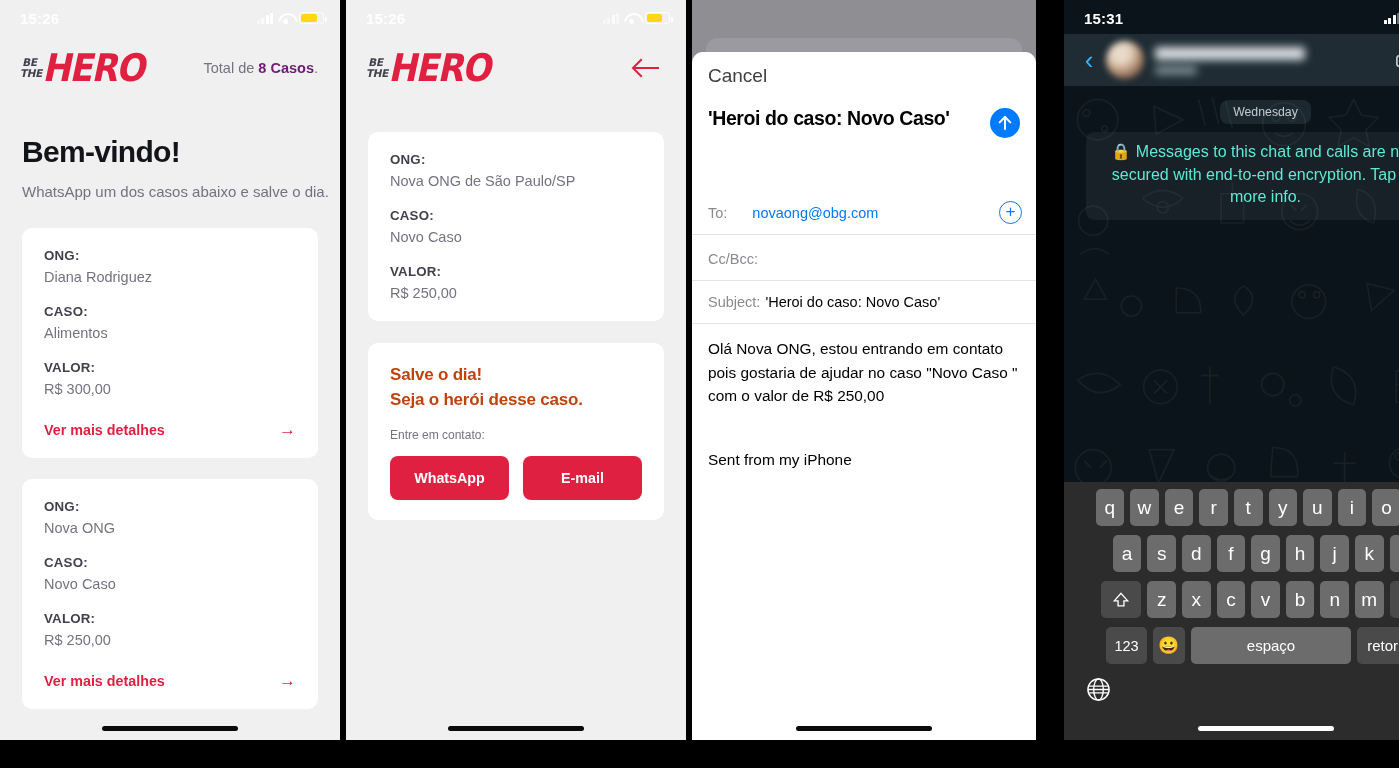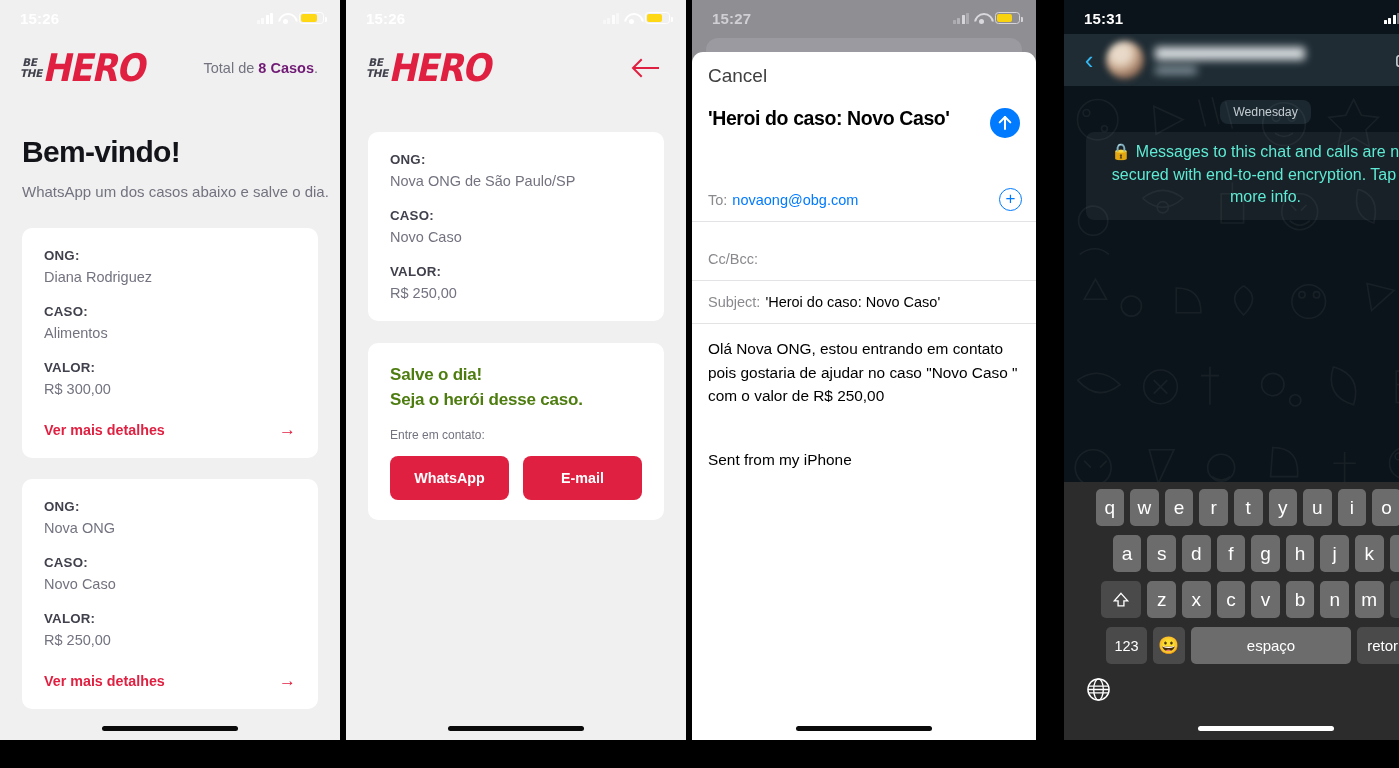--- a/index.html
+++ b/index.html
@@ -74,21 +74,21 @@
   .card .more { display:flex; align-items:center; justify-content:space-between;
                 margin-top: 24px; }
   .card .more span { color:#E02041; font-weight:bold; font-size:14.3px; }
   .card .more .arr { color:#E02041; font-size:17px; line-height:1; }
 
   #panel1 .cards { position:absolute; left:22px; right:22px; top:228px; }
   #panel1 .card + .card { margin-top: 21px; }
 
   #panel2 .cards { position:absolute; left:22px; right:22px; top:132px; }
   #panel2 .card-contact { margin-top: 22px; }
-  .cta-t { font-size:17px; font-weight:900; color:#4d7c0f; line-height:1.45; letter-spacing:-.2px;}
+  .cta-t { font-size:17px; font-weight:900; color:#c2410c; line-height:1.45; letter-spacing:-.2px;}
   .cta-sub { font-size:12px; color:#737380; margin-top:16px; }
   .cta-btns { display:flex; gap:14px; margin-top:14px; }
   .cta-btns button {
     flex:1; height:44px; border:none; border-radius:8px; background:#E02041;
     color:#fff; font-size:14.3px; font-weight:bold; cursor:pointer;
     font-family:"Liberation Sans", sans-serif;
   }
 
   
   .mail { background:#8E8E93; }
@@ -307,49 +307,34 @@
           <button>WhatsApp</button>
           <button>E-mail</button>
         </div>
       </div>
     </div>
     <div class="home-ind" style="background:#0A0A0A;"></div>
   </div>
 
   <div class="panel mail" id="panel3" style="left:692px; width:344px; height:740px;">
 
-    <div class="statusbar">
-      <div class="sb-time">15:27</div>
-      <div class="sb-right">
-        <div class="bars">
-            <i style="background:#c9c9ce;opacity:.5"></i>
-            <i style="background:#c9c9ce;opacity:.6"></i>
-            <i style="background:#d6d6da"></i>
-            <i style="background:#c9c9ce;opacity:.5"></i>
-          </div>
-        <div class="wifi" style="color:#d9d9dd"></div>
-        <div class="batt" style="color:#d9d9dd">
-            <div class="fill" style="width:15px"></div>
-          </div>
-      </div>
-    </div>
 
     <div class="behind"></div>
 
     <div class="sheet">
       <div class="m-cancel">Cancel</div>
       <div class="m-title">'Heroi do caso: Novo Caso'</div>
       <div class="m-send">
         <svg viewBox="0 0 24 24" width="22" height="22" aria-hidden="true">
           <path d="M12 5.5 L12 18.5" stroke="#fff" stroke-width="2.2" fill="none" stroke-linecap="round"></path>
           <path d="M6.2 11.3 L12 5.4 L17.8 11.3" stroke="#fff" stroke-width="2.2" fill="none" stroke-linecap="round" stroke-linejoin="round"></path>
         </svg>
       </div>
 
-      <div class="m-field" style="top:127px;">
+      <div class="m-field" style="top:140px;gap:20px;">
         <span class="m-lab">To:</span>
         <span class="m-val link">novaong@obg.com</span>
         <div class="m-plus">+</div>
       </div>
 
       <div class="m-field" style="top:186px;">
         <span class="m-lab">Cc/Bcc:</span>
         <span class="m-val"></span>
       </div>
 

